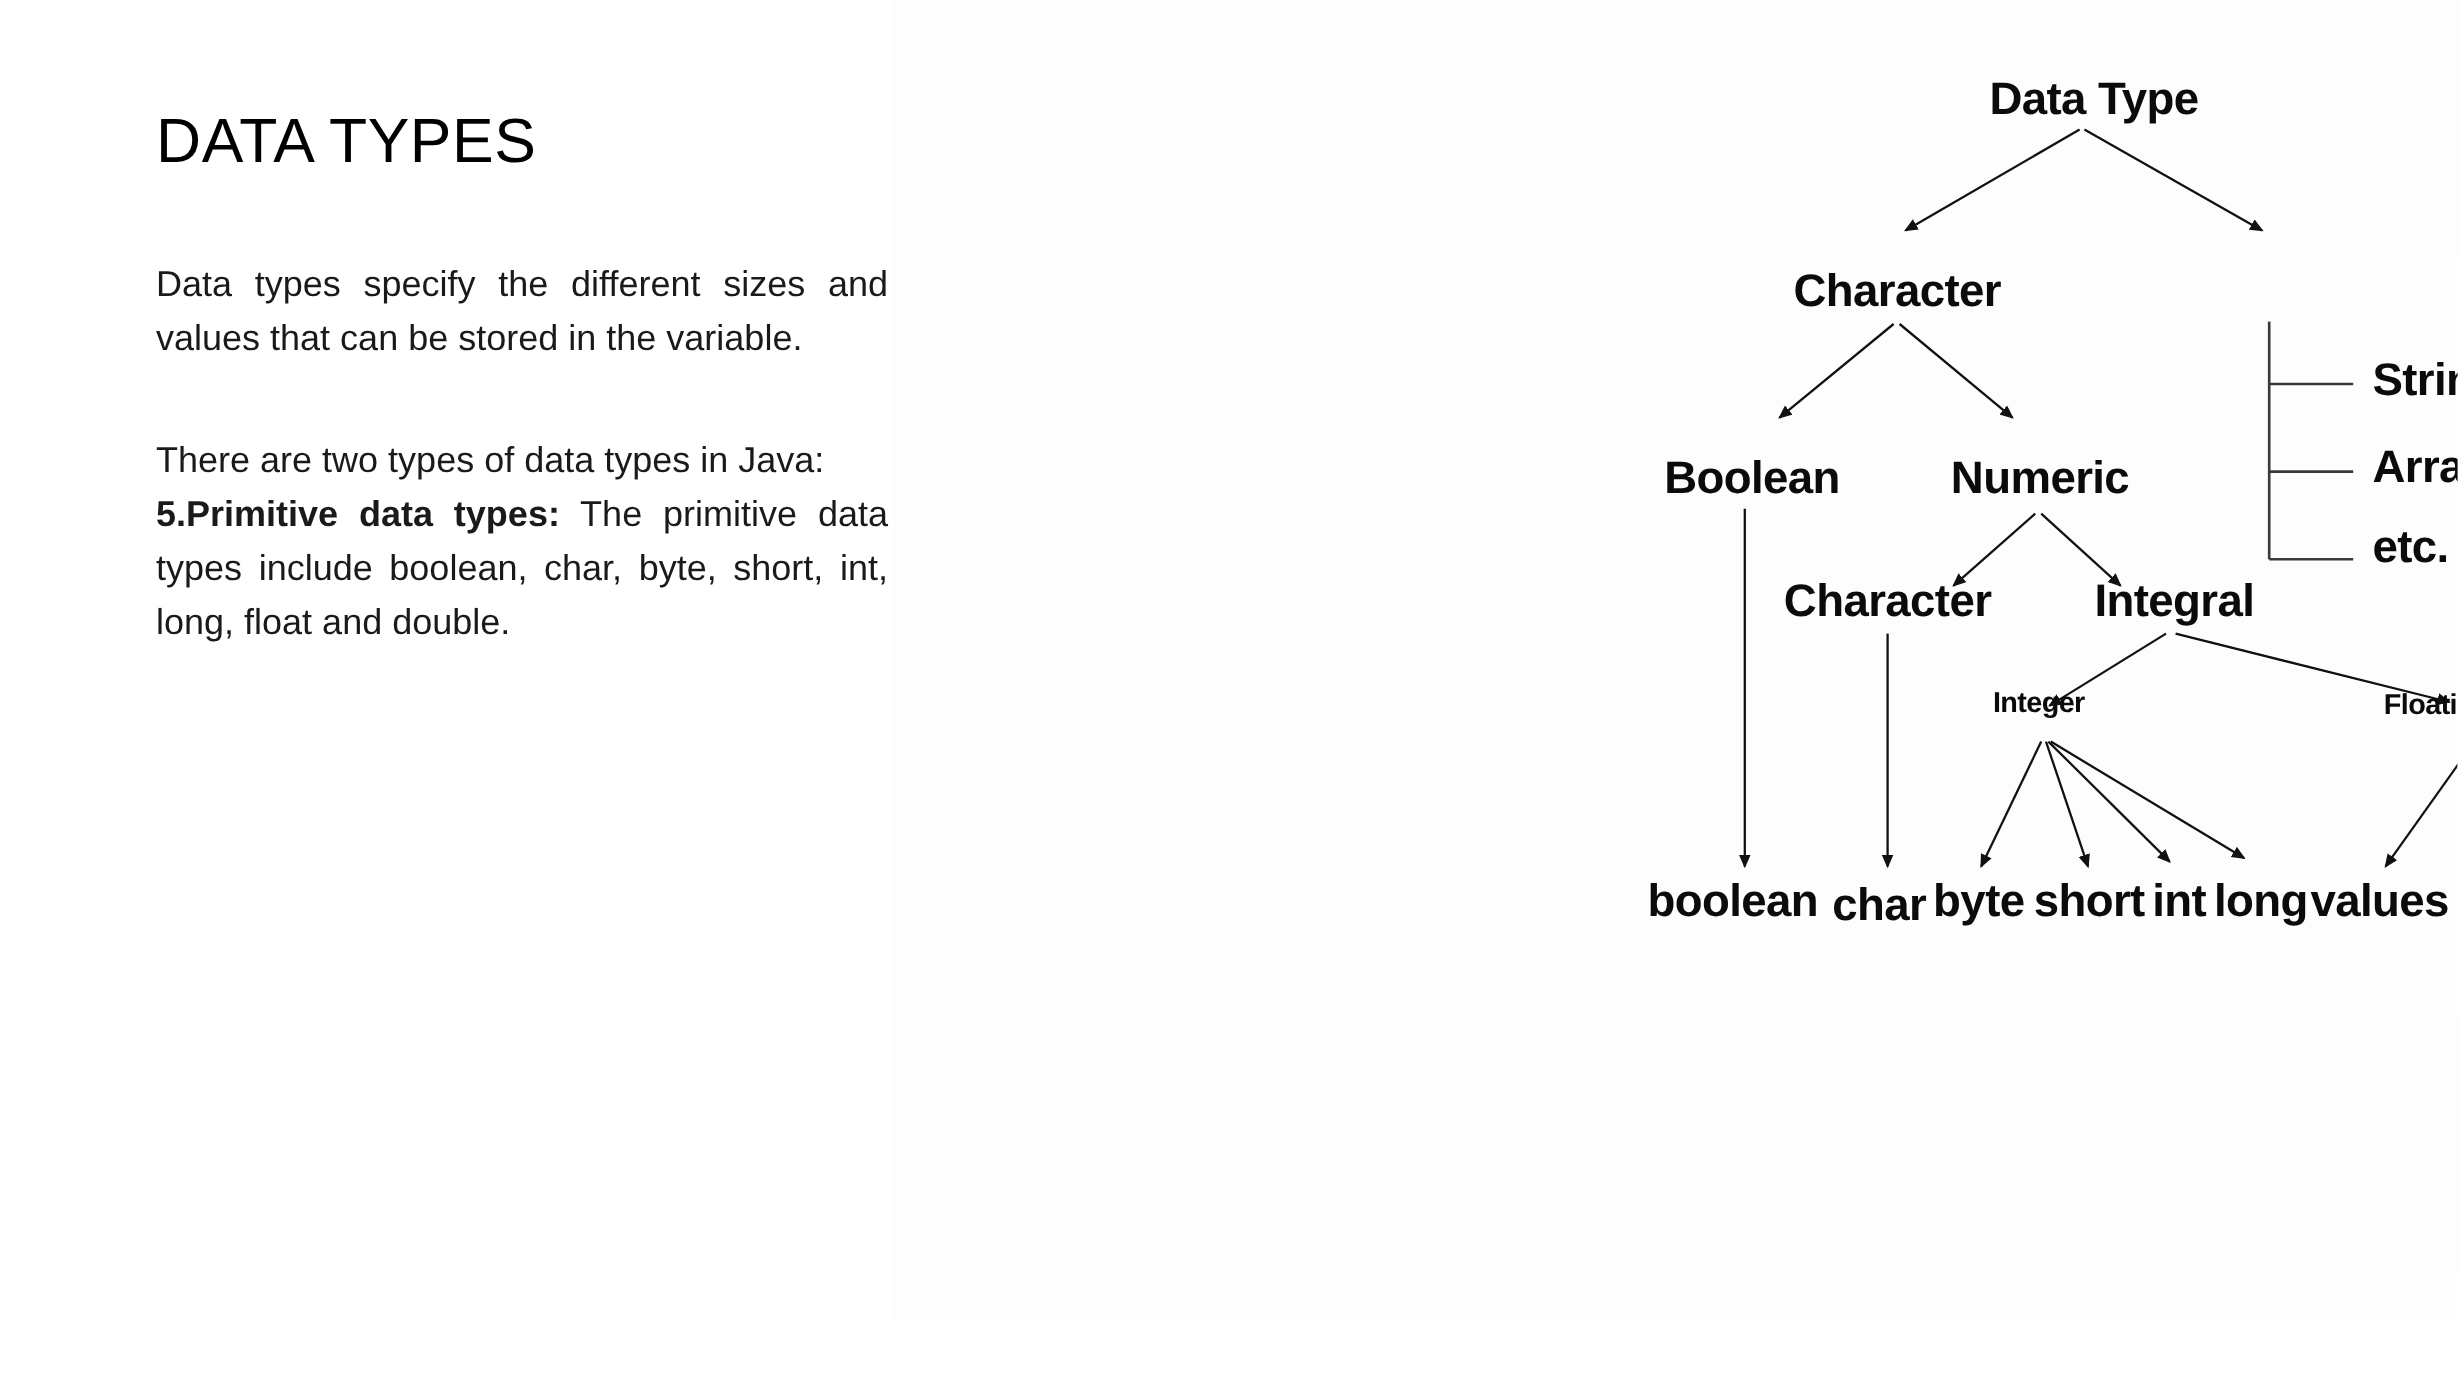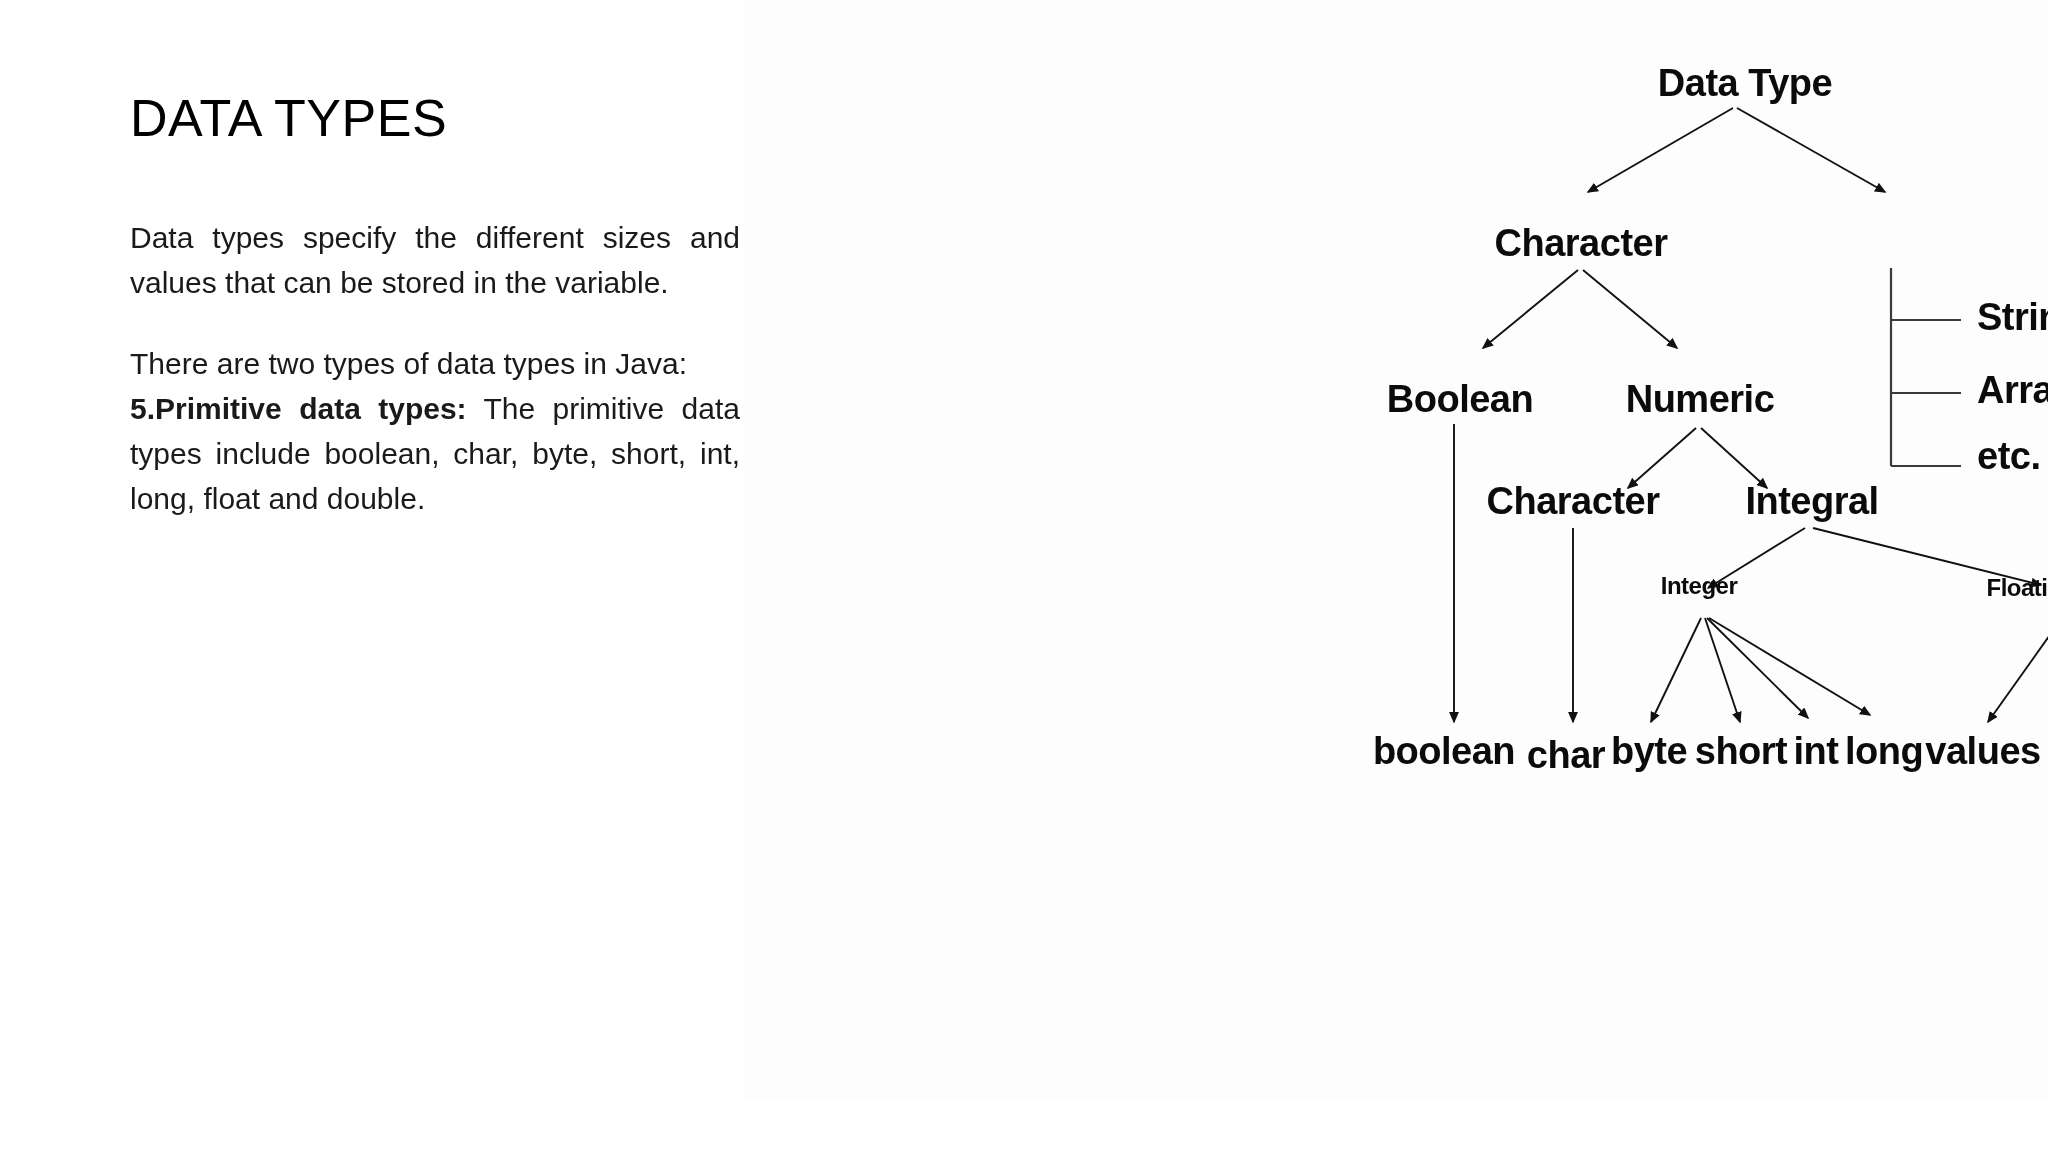--- a/index.html
+++ b/index.html
@@ -41,21 +41,21 @@
 
   .body-par {
     font-size: 30px;
     line-height: 1.5;
     color: #1a1a1a;
     text-align: justify;
     text-justify: inter-word;
     margin: 0;
     font-family: "Liberation Sans", sans-serif;
   }
-  .body-par.spacer-above { margin-top: 36px; }
+  .body-par.spacer-above { margin-top: 56px; }
   .body-par.tight { margin-top: 0; }
 
   .bold-lead { font-weight: bold; }
 
   a.slide-link,
   .slide-link {
     color: #1155cc;
     text-decoration: underline;
     cursor: pointer;
   }

